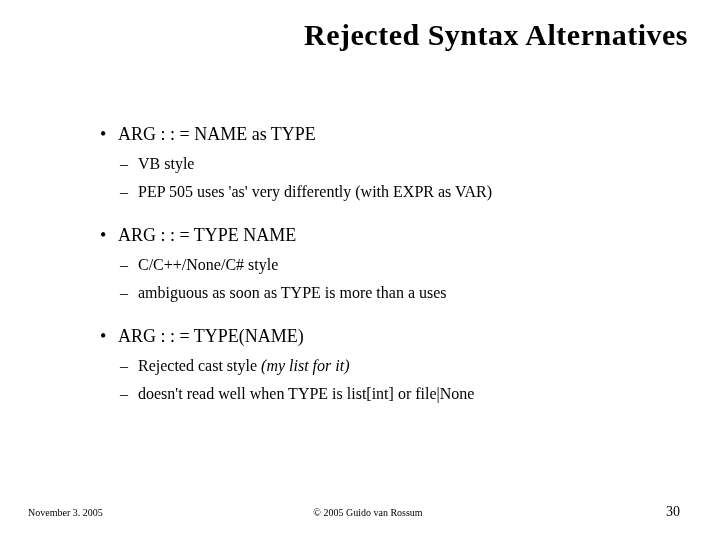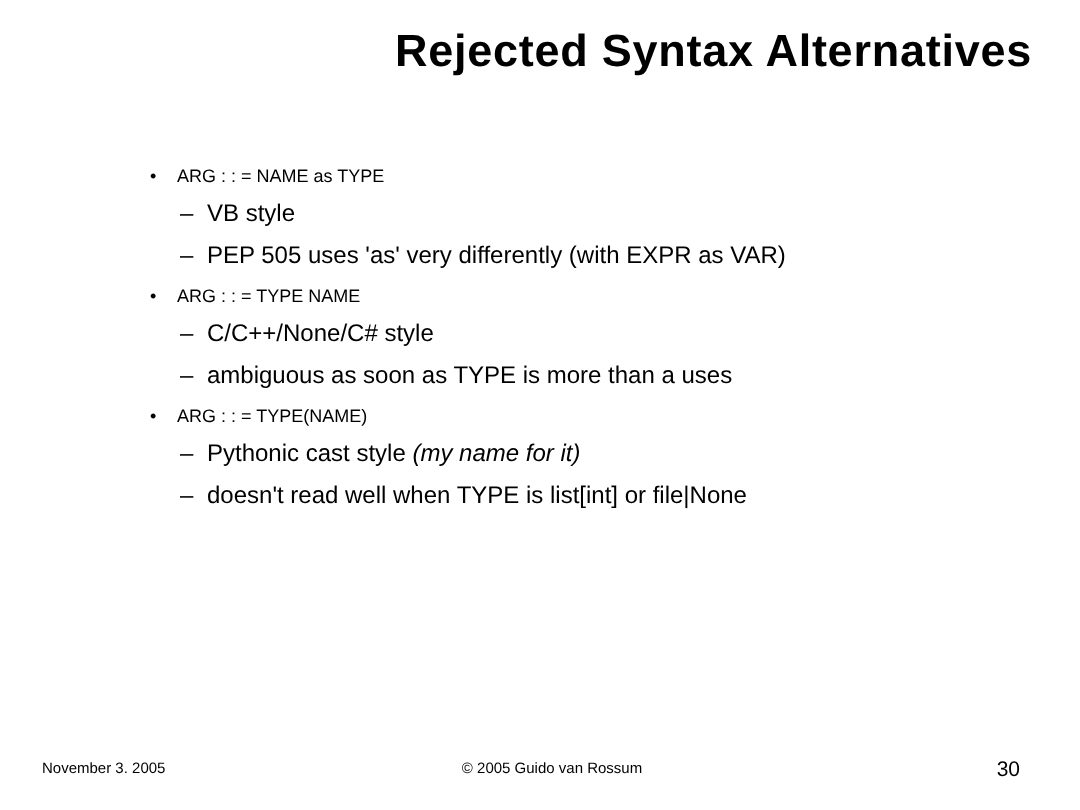--- a/index.html
+++ b/index.html
@@ -10,40 +10,41 @@
     background: #ffffff;
     font-family: Verdana, Geneva, sans-serif;
     color: #000000;
     overflow: hidden;
   }
   .slide {
     position: relative;
     width: 720px;
     height: 540px;
     box-sizing: border-box;
+    font-family: Liberation Serif, serif;
   }
   .title {
     position: absolute;
     top: 18px;
     right: 32px;
     left: 100px;
     text-align: right;
     font-weight: 700;
     font-size: 30px;
     letter-spacing: 0.5px;
   }
   .content {
     position: absolute;
     top: 100px;
     left: 100px;
     right: 40px;
   }
   .b1 {
-    font-size: 12px;
-    margin: 10px 0 6px 0;
+    font-size: 18px;
+    margin: 24px 0 6px 0;
   }
   .bullet-dot {
     display: inline-block;
     width: 18px;
   }
   .sub {
     margin-left: 20px;
   }
   .b2 {
     font-size: 16px;
@@ -116,21 +117,21 @@
       <div class="b2">
         <span class="dash">–</span><span>ambiguous as soon as TYPE is more than a uses</span><span class="italic"></span>
       </div>
     </div>
 
     <div class="b1">
       <span class="bullet-dot">•</span><span>ARG : : = TYPE(NAME)</span>
     </div>
     <div class="sub">
       <div class="b2">
-        <span class="dash">–</span><span>Pythonic cast style </span><span class="italic">(my name for it)</span>
+        <span class="dash">–</span><span>Rejected cast style </span><span class="italic">(my list for it)</span>
       </div>
       <div class="b2">
         <span class="dash">–</span><span>doesn't read well when TYPE is list[int] or file|None</span><span class="italic"></span>
       </div>
     </div>
 
   </div>
 
   <div class="footer">
     <div class="footer-left">November 3. 2005</div>

